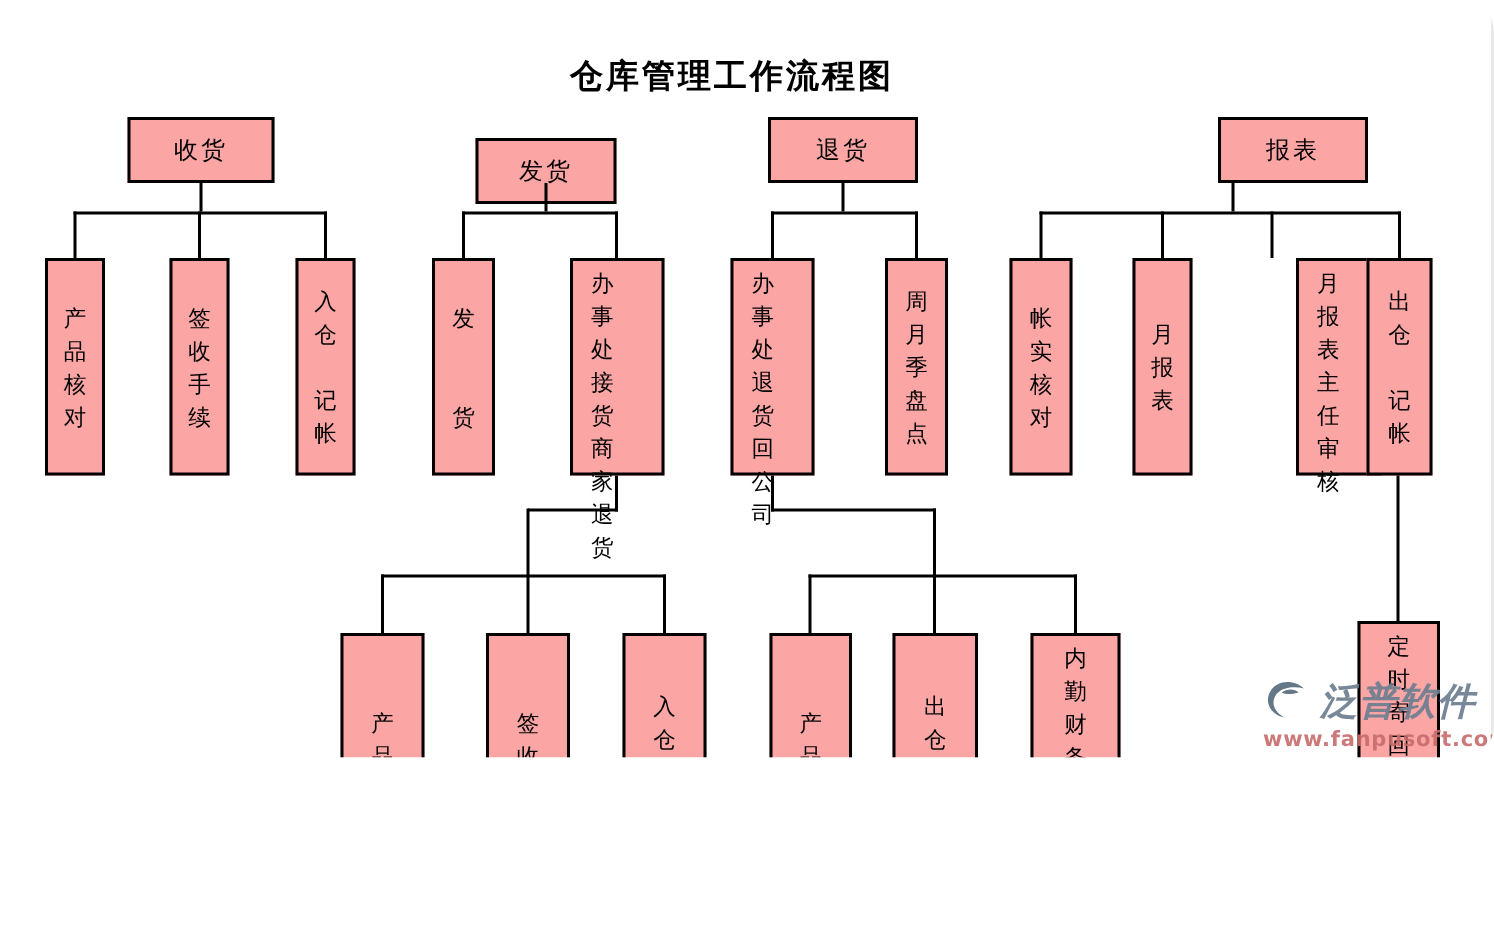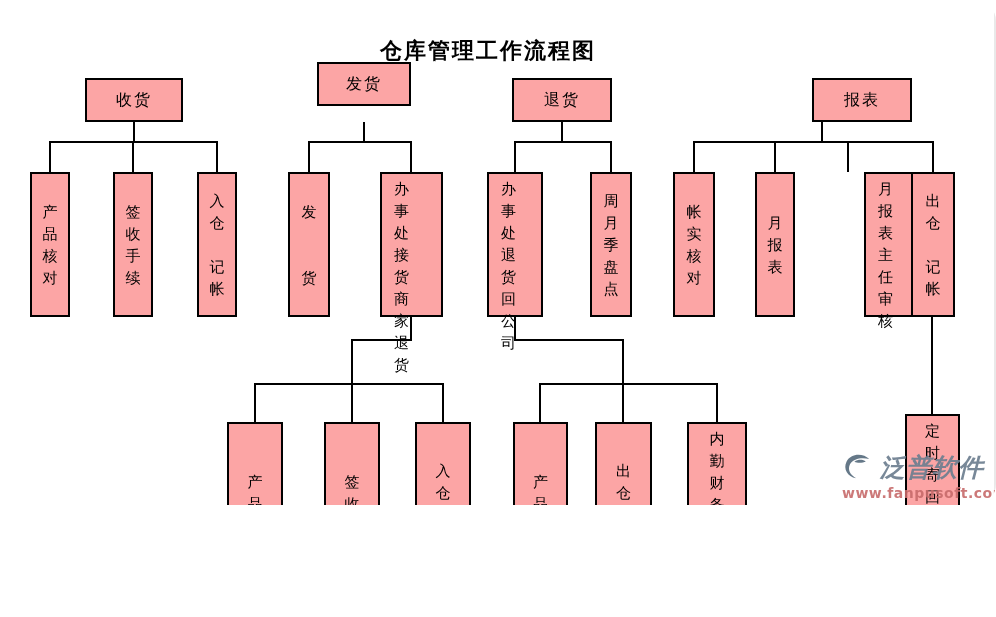--- a/index.html
+++ b/index.html
@@ -13,21 +13,21 @@
   .box{position:absolute;background:#fca5a5;border:2px solid #000;box-sizing:border-box;
        display:flex;align-items:center;justify-content:center;
        font-size:15px;line-height:22px;color:#000;text-align:center;white-space:pre-line;}
   .hdr{font-size:16px;letter-spacing:2px;}
   .twocol{align-items:flex-start;justify-content:center;text-align:left;
           letter-spacing:12px;padding-top:4px;padding-left:12px;}
   .topalign{align-items:flex-start;padding-top:4px;}
 
   
   .b-shouhuo{left:85px;top:78px;width:98px;height:44px;}
-  .b-fahuo{left:317px;top:62px;width:94px;height:44px;}
+  .b-fahuo{left:317px;top:92px;width:94px;height:44px;}
   .b-tuihuo{left:512px;top:78px;width:100px;height:44px;}
   .b-baobiao{left:772px;top:78px;width:100px;height:44px;margin-left:40px;}
 
   
   .b-l2a{left:30px;top:172px;width:40px;height:145px;}
   .b-l2b{left:113px;top:172px;width:40px;height:145px;}
   .b-l2c{left:197px;top:172px;width:40px;height:145px;}
   .b-l2d{left:288px;top:172px;width:42px;height:145px;}
   .b-l2e{left:380px;top:172px;width:63px;height:145px;}
   .b-l2f{left:487px;top:172px;width:56px;height:145px;}

